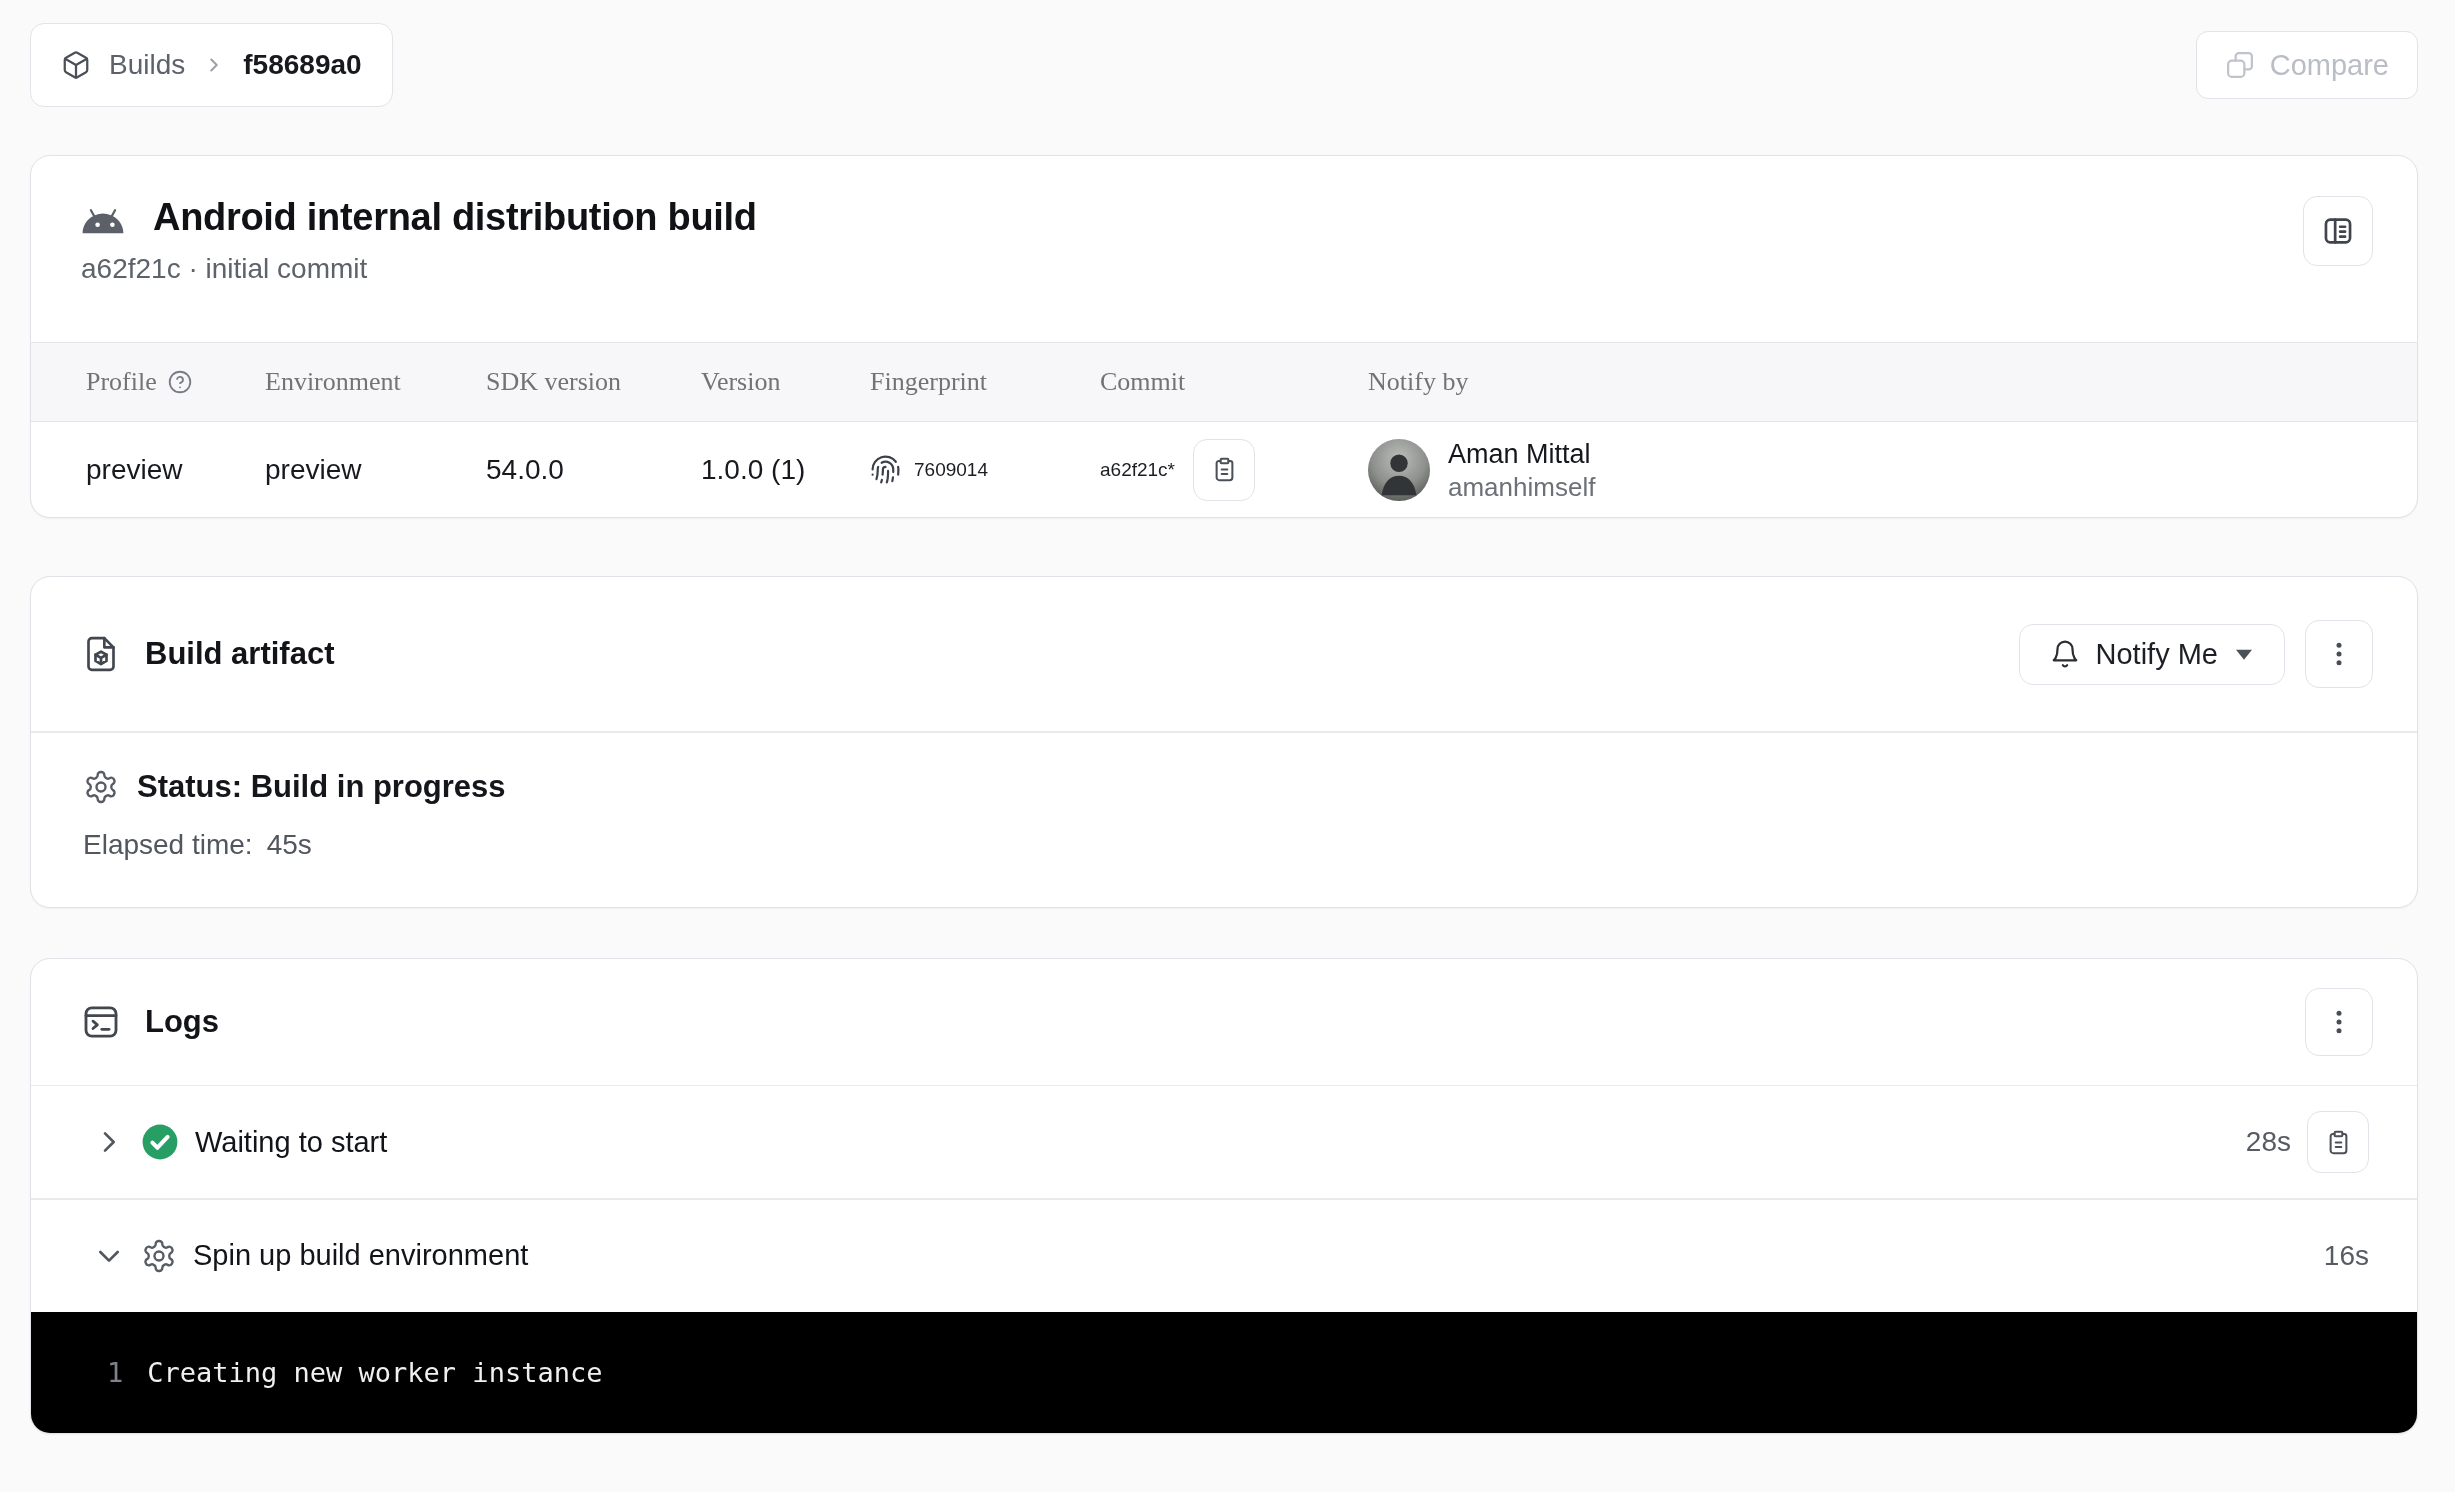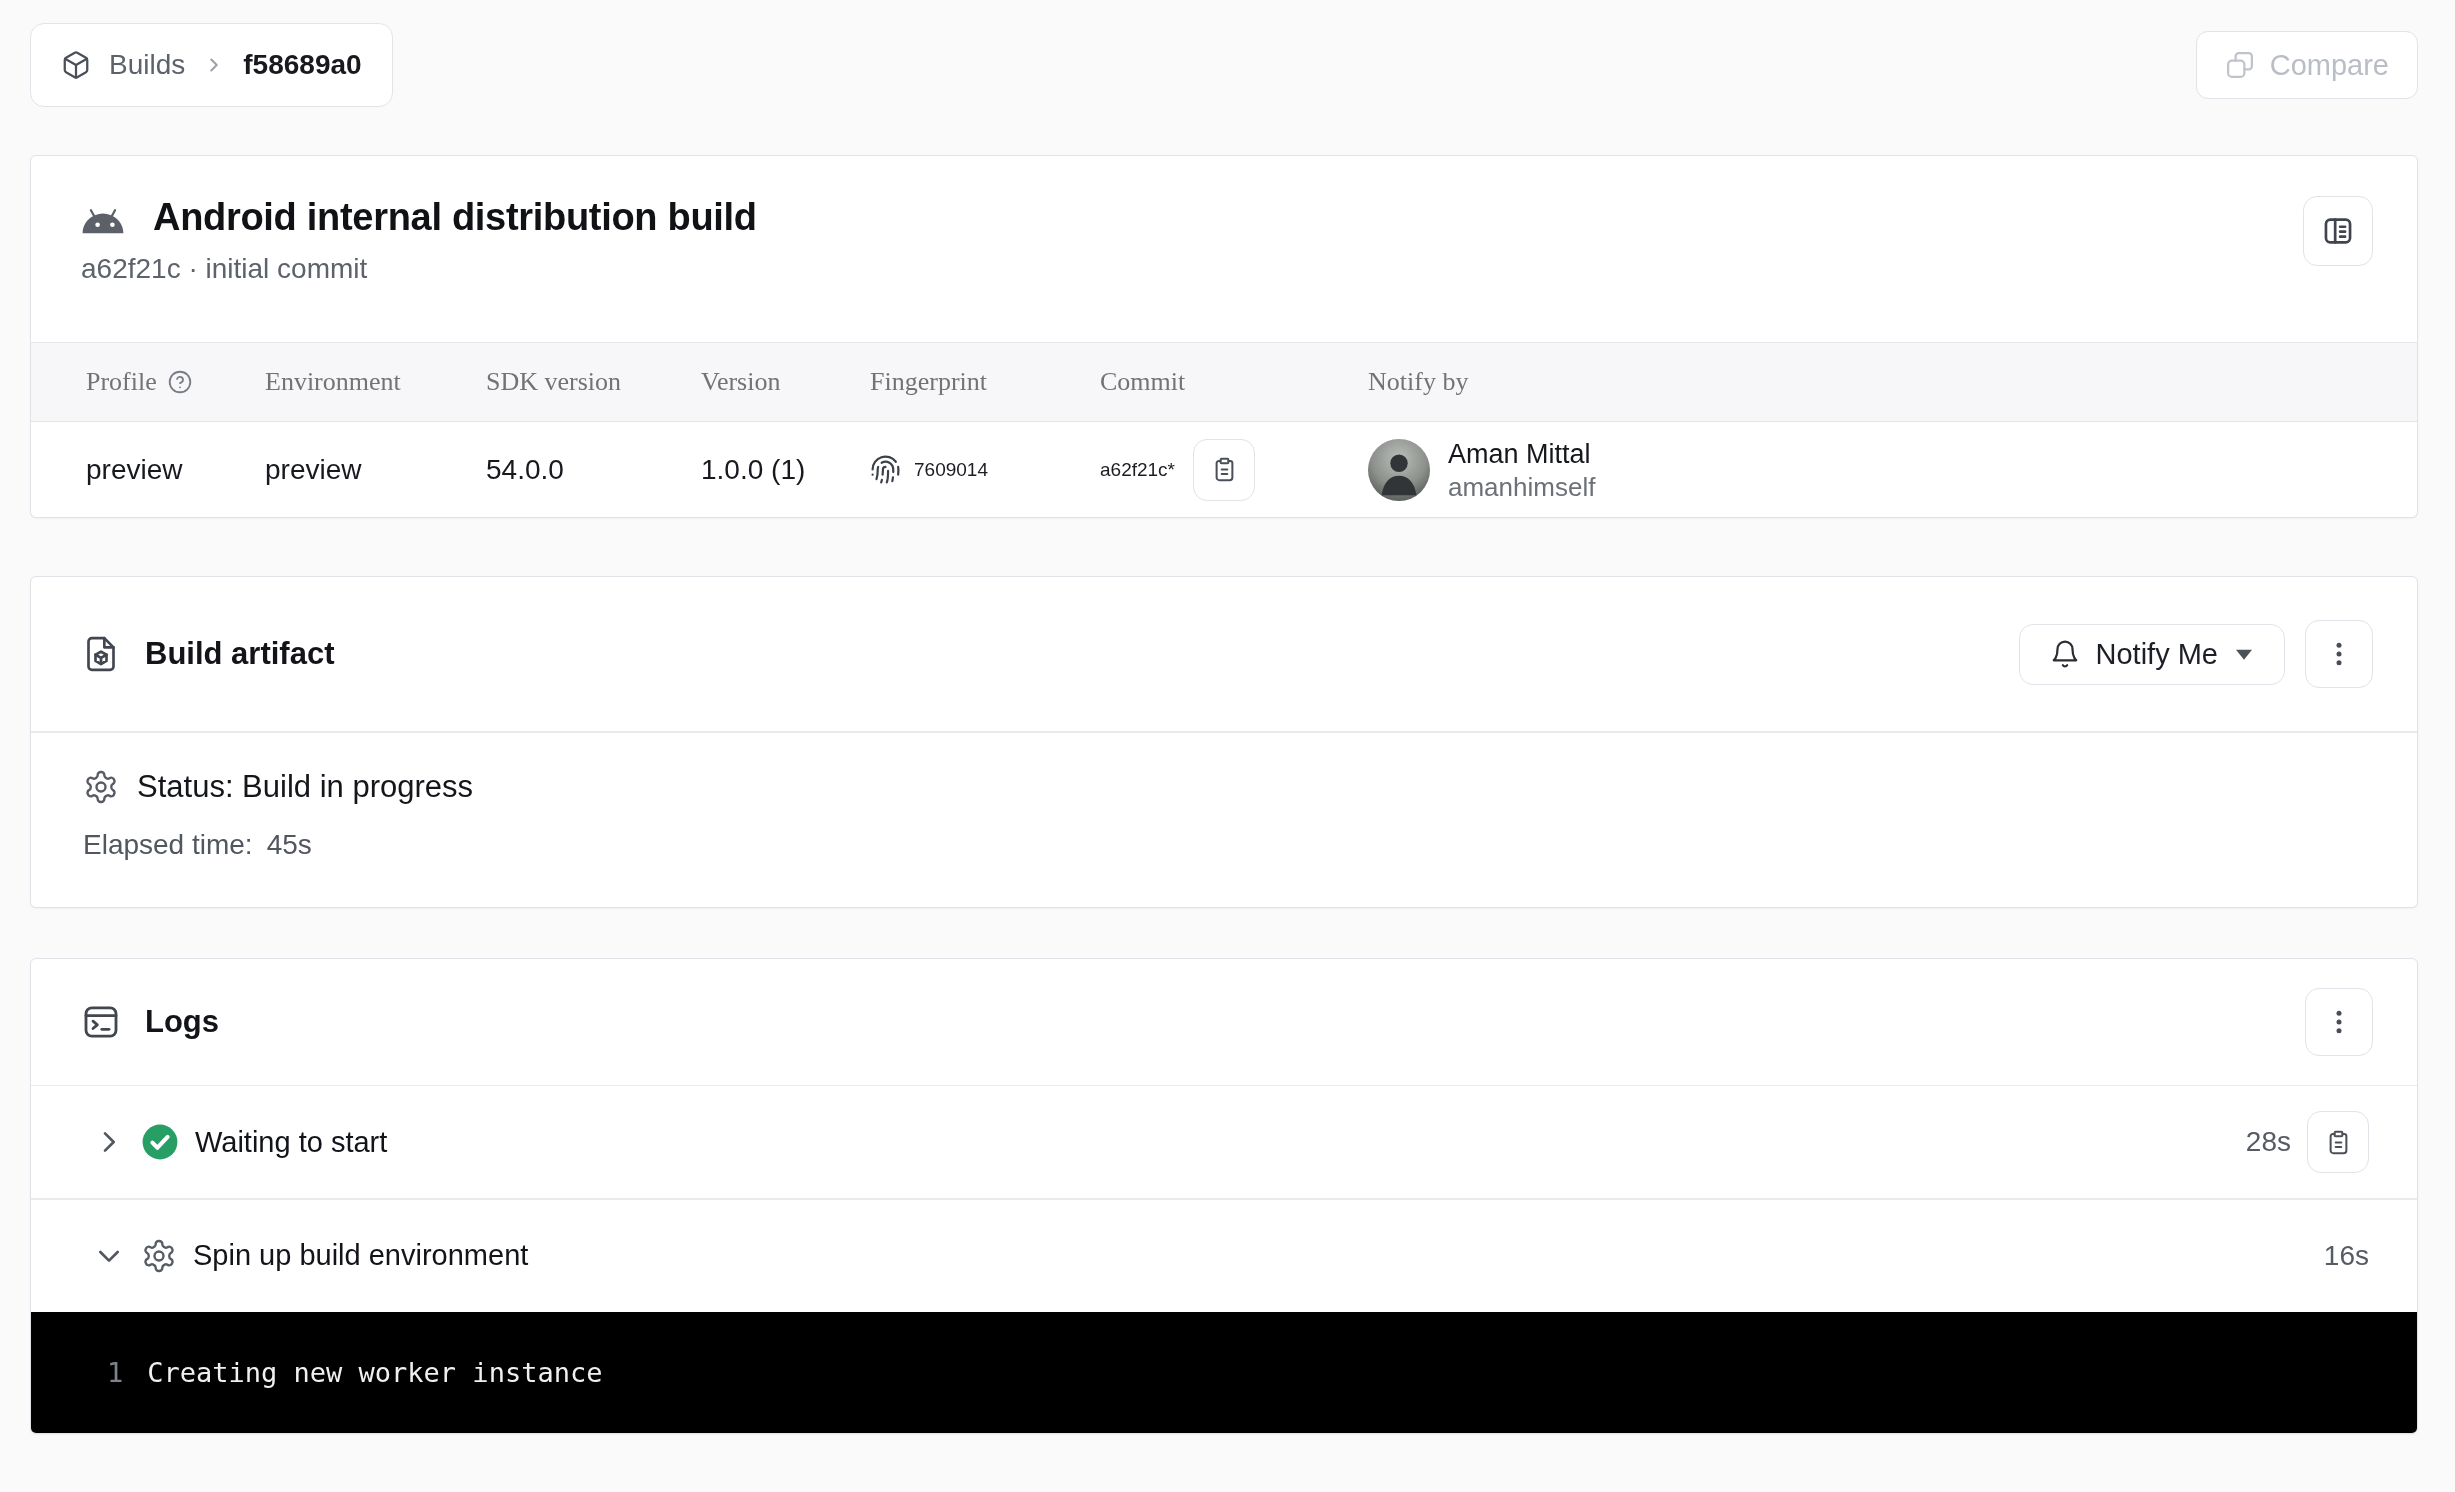--- a/index.html
+++ b/index.html
@@ -29,21 +29,21 @@
   .btn {
     display:inline-flex; align-items:center; justify-content:center;
     background:#fff; border:1.5px solid #e2e2e8; border-radius:12px;
     cursor:pointer; font-family:inherit;
   }
   .compare-btn { height:68px; padding:0 28px; gap:15px; font-size:29px; color:#b9bdc5; }
   .compare-btn .ic { display:flex; color:#c0c3cb; }
 
   
   .card {
-    background:#fff; border:1.5px solid #e1e1e7; border-radius:6px;
+    background:#fff; border:1.5px solid #e1e1e7; border-radius:20px;
     box-shadow:0 1px 2px rgba(16,18,26,.04);
     overflow:hidden;
   }
   .divider { height:1.5px; background:#e9e9ee; }
 
   
   .card-head { display:flex; justify-content:space-between; align-items:flex-start;
                padding:40px 44px 0 50px; height:186px; }
   .title-row { display:flex; align-items:center; gap:24px; }
   .title-row h1 { margin:0; font-size:38px; font-weight:700; letter-spacing:-0.3px; color:#101216; }
@@ -81,21 +81,21 @@
                    font-size:31px; font-weight:700; color:#121419; }
   .section-title .ic { display:flex; color:#41464f; }
   .head-actions { display:flex; align-items:center; gap:20px; }
   .notify-btn { height:61px; padding:0 30px; gap:16px; font-size:29px; font-weight:500;
                 color:#1c1f25; border-radius:14px; }
   .notify-btn .bell { display:flex; color:#2a2d33; }
   .kebab-btn { width:68px; height:68px; border-radius:14px; color:#474c55; }
 
   .artifact-body { padding:36px 50px 46px 52px; }
   .status-row { display:flex; align-items:center; gap:18px;
-                font-size:31px; font-weight:400; color:#14161b; }
+                font-size:31px; font-weight:700; color:#14161b; }
   .status-row .ic { display:flex; color:#565b64; }
   .elapsed { margin-top:24px; font-size:28px; color:#51565f; }
   .elapsed .val { margin-left:14px; }
 
   
   .logs-card { margin-top:50px; }
   .log-step { display:flex; align-items:center; height:112px; padding:0 48px 0 62px; cursor:pointer; }
   .step-chevron { display:flex; color:#51565f; flex:none; }
   .step-icon { display:flex; margin-left:16px; flex:none; }
   .step-icon.gear { color:#575c65; }

